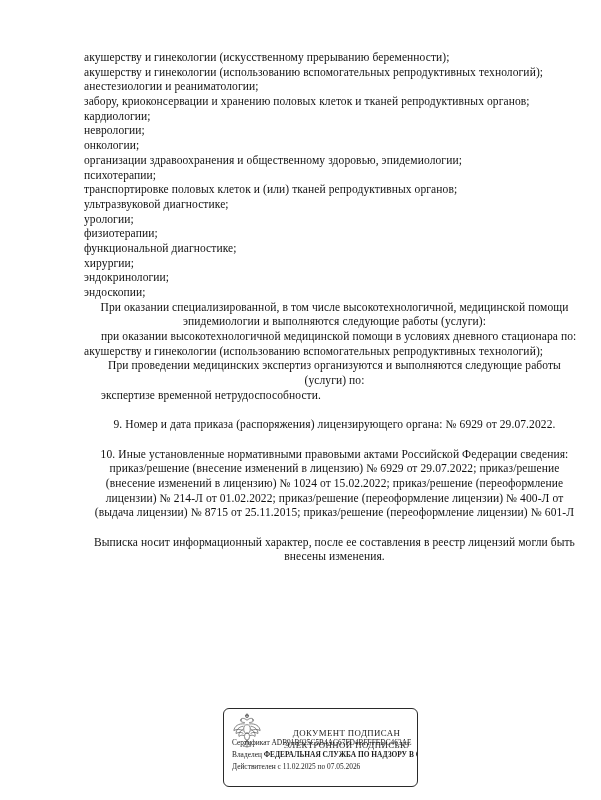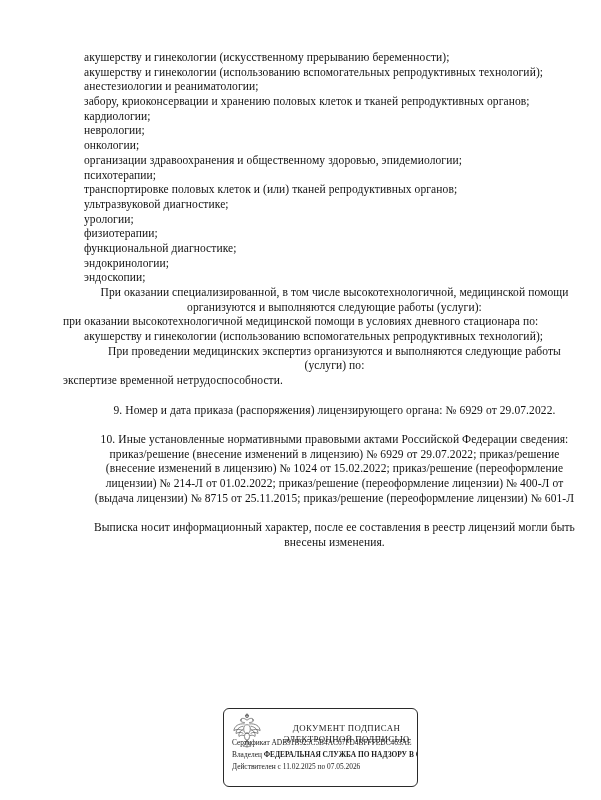--- a/index.html
+++ b/index.html
@@ -23,39 +23,39 @@
     width: 601px;
   }
   .line {
     white-space: nowrap;
     height: 14.7px;
     line-height: 14.7px;
     font-size: 11.5px;
     letter-spacing: 0.1px;
   }
   .indent-0 { padding-left: 68px; text-align: center; }
-  .indent-1 { padding-left: 63px; }
+  .indent-1 { padding-left: 101px; }
   .indent-2 { padding-left: 84px; }
   .gap { margin-top: 14.7px; }
 
   
   .stamp {
     position: absolute;
     left: 223px;
     top: 708px;
     width: 193px;
     height: 77px;
     border: 1.6px solid #2a2a2a;
     border-radius: 6px;
     background: #ffffff;
     overflow: hidden;
   }
   .stamp-top {
     display: flex;
-    align-items: center;
+    align-items: flex-end;
     gap: 12px;
   }
   .stamp-emblem {
     flex: 0 0 auto;
     margin: 4px 2px 0 8px;
     width: 30px;
     height: 38px;
   }
   .stamp-titles {
     flex: 1 1 auto;
@@ -91,24 +91,25 @@
       <div class="line indent-2">кардиологии;</div>
       <div class="line indent-2">неврологии;</div>
       <div class="line indent-2">онкологии;</div>
       <div class="line indent-2">организации здравоохранения и общественному здоровью, эпидемиологии;</div>
       <div class="line indent-2">психотерапии;</div>
       <div class="line indent-2">транспортировке половых клеток и (или) тканей репродуктивных органов;</div>
       <div class="line indent-2">ультразвуковой диагностике;</div>
       <div class="line indent-2">урологии;</div>
       <div class="line indent-2">физиотерапии;</div>
       <div class="line indent-2">функциональной диагностике;</div>
+      <div class="line indent-2">хирургии;</div>
       <div class="line indent-2">эндокринологии;</div>
       <div class="line indent-2">эндоскопии;</div>
       <div class="line indent-0">При оказании специализированной, в том числе высокотехнологичной, медицинской помощи</div>
-      <div class="line indent-0">организуются и выполняются следующие работы (услуги):</div>
+      <div class="line indent-0">эпидемиологии и выполняются следующие работы (услуги):</div>
       <div class="line indent-1">при оказании высокотехнологичной медицинской помощи в условиях дневного стационара по:</div>
       <div class="line indent-2">акушерству и гинекологии (использованию вспомогательных репродуктивных технологий);</div>
       <div class="line indent-0">При проведении медицинских экспертиз организуются и выполняются следующие работы</div>
       <div class="line indent-0">(услуги) по:</div>
       <div class="line indent-1">экспертизе временной нетрудоспособности.</div>
       <div class="line indent-0 gap">9. Номер и дата приказа (распоряжения) лицензирующего органа: № 6929 от 29.07.2022.</div>
       <div class="line indent-0 gap">10. Иные установленные нормативными правовыми актами Российской Федерации сведения:</div>
       <div class="line indent-0">приказ/решение (внесение изменений в лицензию) № 6929 от 29.07.2022; приказ/решение</div>
       <div class="line indent-0">(внесение изменений в лицензию) № 1024 от 15.02.2022; приказ/решение (переоформление</div>
       <div class="line indent-0">лицензии) № 214-Л от 01.02.2022; приказ/решение (переоформление лицензии) № 400-Л от</div>

